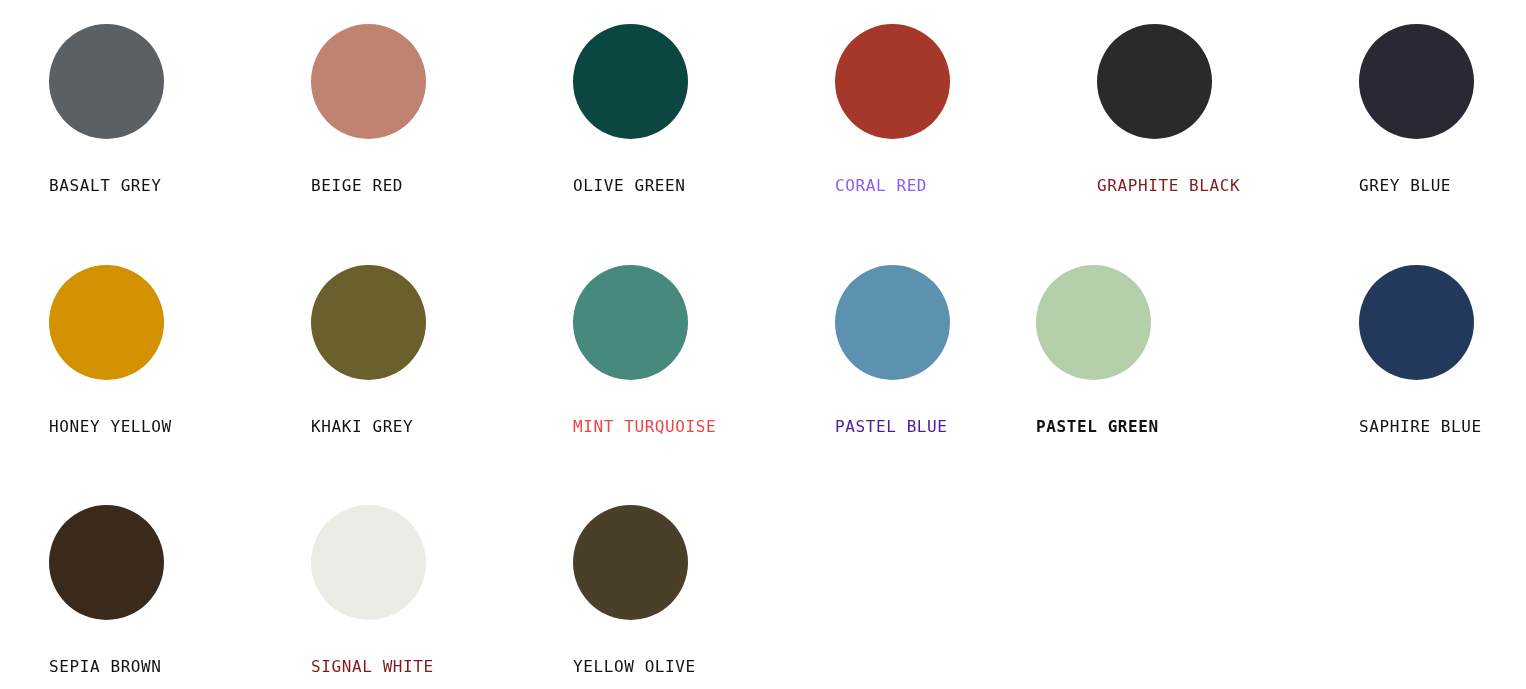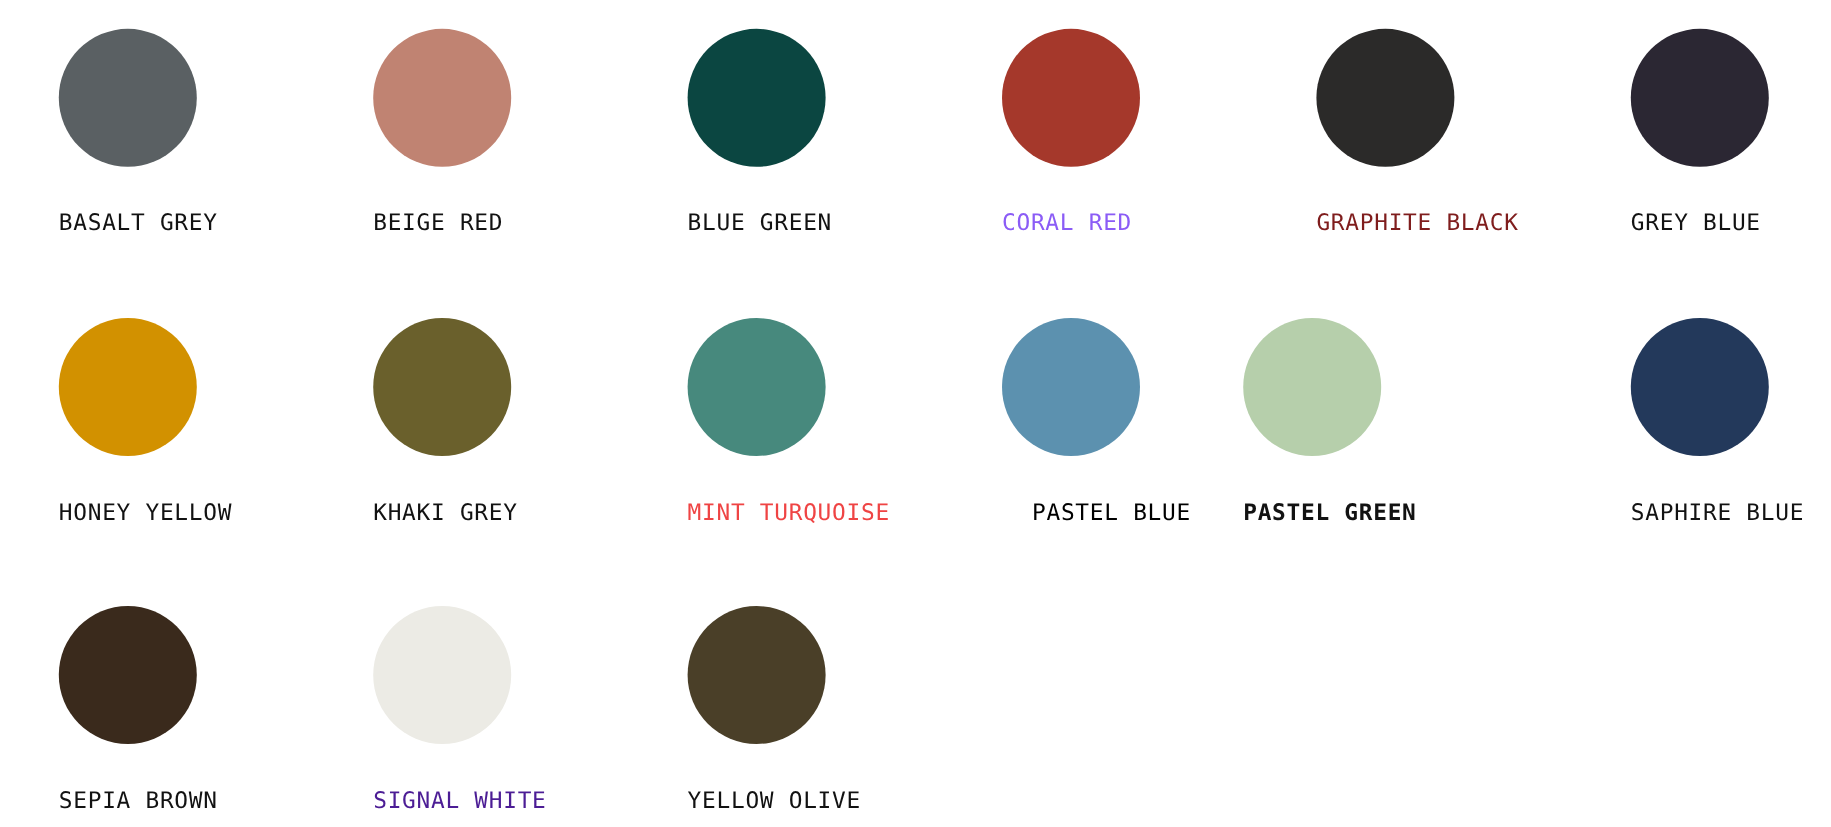--- a/index.html
+++ b/index.html
@@ -30,41 +30,41 @@
     width: 115px;
     height: 115px;
     border-radius: 50%;
   }
   .swatch-label {
     position: absolute;
     left: 0px;
     top: 150px;
     white-space: nowrap;
     font-family: "DejaVu Sans Mono", "Liberation Mono", monospace;
-    font-size: 19px;
+    font-size: 16px;
     letter-spacing: 0.6px;
     line-height: 24px;
     color: #121212;
   }
 </style>
 </head>
 <body style="background: rgb(255, 255, 255);">
 
 <div id="palette-grid">
     <div class="swatch" style="left: 49px; top: 24px;">
       <div class="swatch-dot" style="background: rgb(90, 96, 99);"></div>
       <div class="swatch-label" style="color: rgb(18, 18, 18);">BASALT GREY</div>
     </div>
     <div class="swatch" style="left: 311px; top: 24px;">
       <div class="swatch-dot" style="background: rgb(192, 131, 114);"></div>
       <div class="swatch-label" style="color: rgb(18, 18, 18);">BEIGE RED</div>
     </div>
     <div class="swatch" style="left: 573px; top: 24px;">
       <div class="swatch-dot" style="background: rgb(11, 70, 65);"></div>
-      <div class="swatch-label" style="color: rgb(18, 18, 18);">BLUE GREEN</div>
+      <div class="swatch-label" style="color: rgb(18, 18, 18);">OLIVE GREEN</div>
     </div>
     <div class="swatch" style="left: 835px; top: 24px;">
       <div class="swatch-dot" style="background: rgb(165, 56, 43);"></div>
       <div class="swatch-label" style="color: #8b5cf6;">CORAL RED</div>
     </div>
     <div class="swatch" style="left: 1097px; top: 24px;">
       <div class="swatch-dot" style="background: rgb(43, 42, 41);"></div>
       <div class="swatch-label" style="color: #7f1d1d;">GRAPHITE BLACK</div>
     </div>
     <div class="swatch" style="left: 1359px; top: 24px;">
@@ -78,35 +78,35 @@
     <div class="swatch" style="left: 311px; top: 264.5px;">
       <div class="swatch-dot" style="background: rgb(106, 96, 44);"></div>
       <div class="swatch-label" style="color: rgb(18, 18, 18);">KHAKI GREY</div>
     </div>
     <div class="swatch" style="left: 573px; top: 264.5px;">
       <div class="swatch-dot" style="background: rgb(71, 137, 125);"></div>
       <div class="swatch-label" style="color: #ef4444;">MINT TURQUOISE</div>
     </div>
     <div class="swatch" style="left: 835px; top: 264.5px;">
       <div class="swatch-dot" style="background: rgb(92, 145, 175);"></div>
-      <div class="swatch-label" style="color: #000000; margin-left: 25px;">PASTEL BLUE</div>
+      <div class="swatch-label" style="color: #4c1d95;">PASTEL BLUE</div>
     </div>
     <div class="swatch" style="left: 1036px; top: 264.5px; font-weight: bold;">
       <div class="swatch-dot" style="background: rgb(182, 207, 171);"></div>
       <div class="swatch-label" style="color: rgb(18, 18, 18);">PASTEL GREEN</div>
     </div>
     <div class="swatch" style="left: 1359px; top: 264.5px;">
       <div class="swatch-dot" style="background: rgb(35, 57, 91);"></div>
       <div class="swatch-label" style="color: rgb(18, 18, 18);">SAPHIRE BLUE</div>
     </div>
     <div class="swatch" style="left: 49px; top: 505px;">
       <div class="swatch-dot" style="background: rgb(58, 42, 28);"></div>
       <div class="swatch-label" style="color: rgb(18, 18, 18);">SEPIA BROWN</div>
     </div>
     <div class="swatch" style="left: 311px; top: 505px;">
       <div class="swatch-dot" style="background: rgb(236, 235, 229);"></div>
-      <div class="swatch-label" style="color: #4c1d95;">SIGNAL WHITE</div>
+      <div class="swatch-label" style="color: #7f1d1d;">SIGNAL WHITE</div>
     </div>
     <div class="swatch" style="left: 573px; top: 505px;">
       <div class="swatch-dot" style="background: rgb(74, 63, 40);"></div>
       <div class="swatch-label" style="color: rgb(18, 18, 18); text-align: right;">YELLOW OLIVE</div>
     </div>
   </div>
 
 </body></html>

